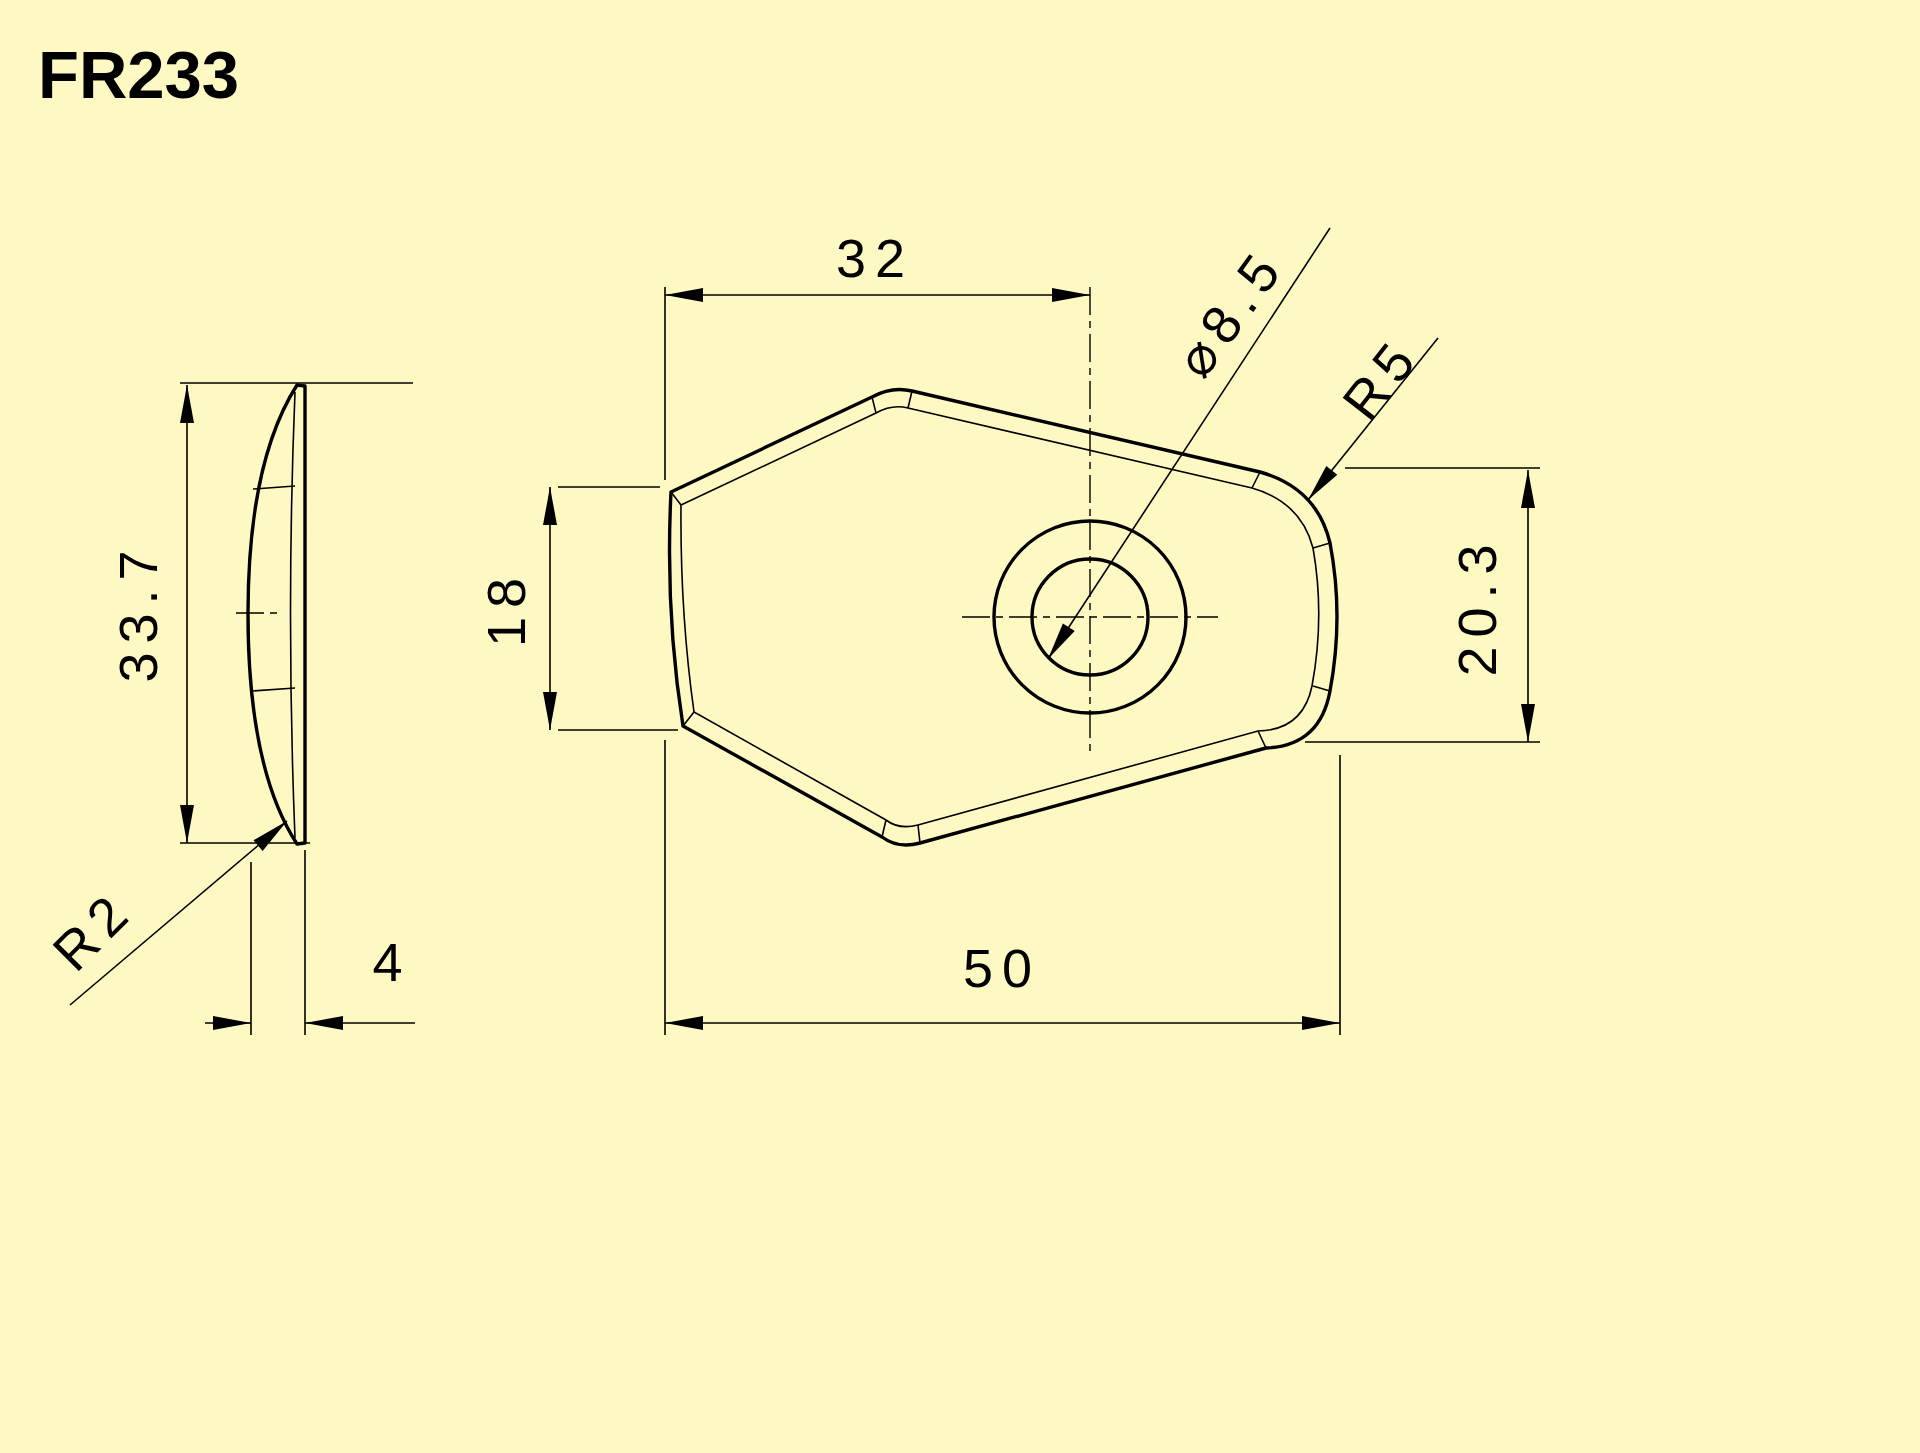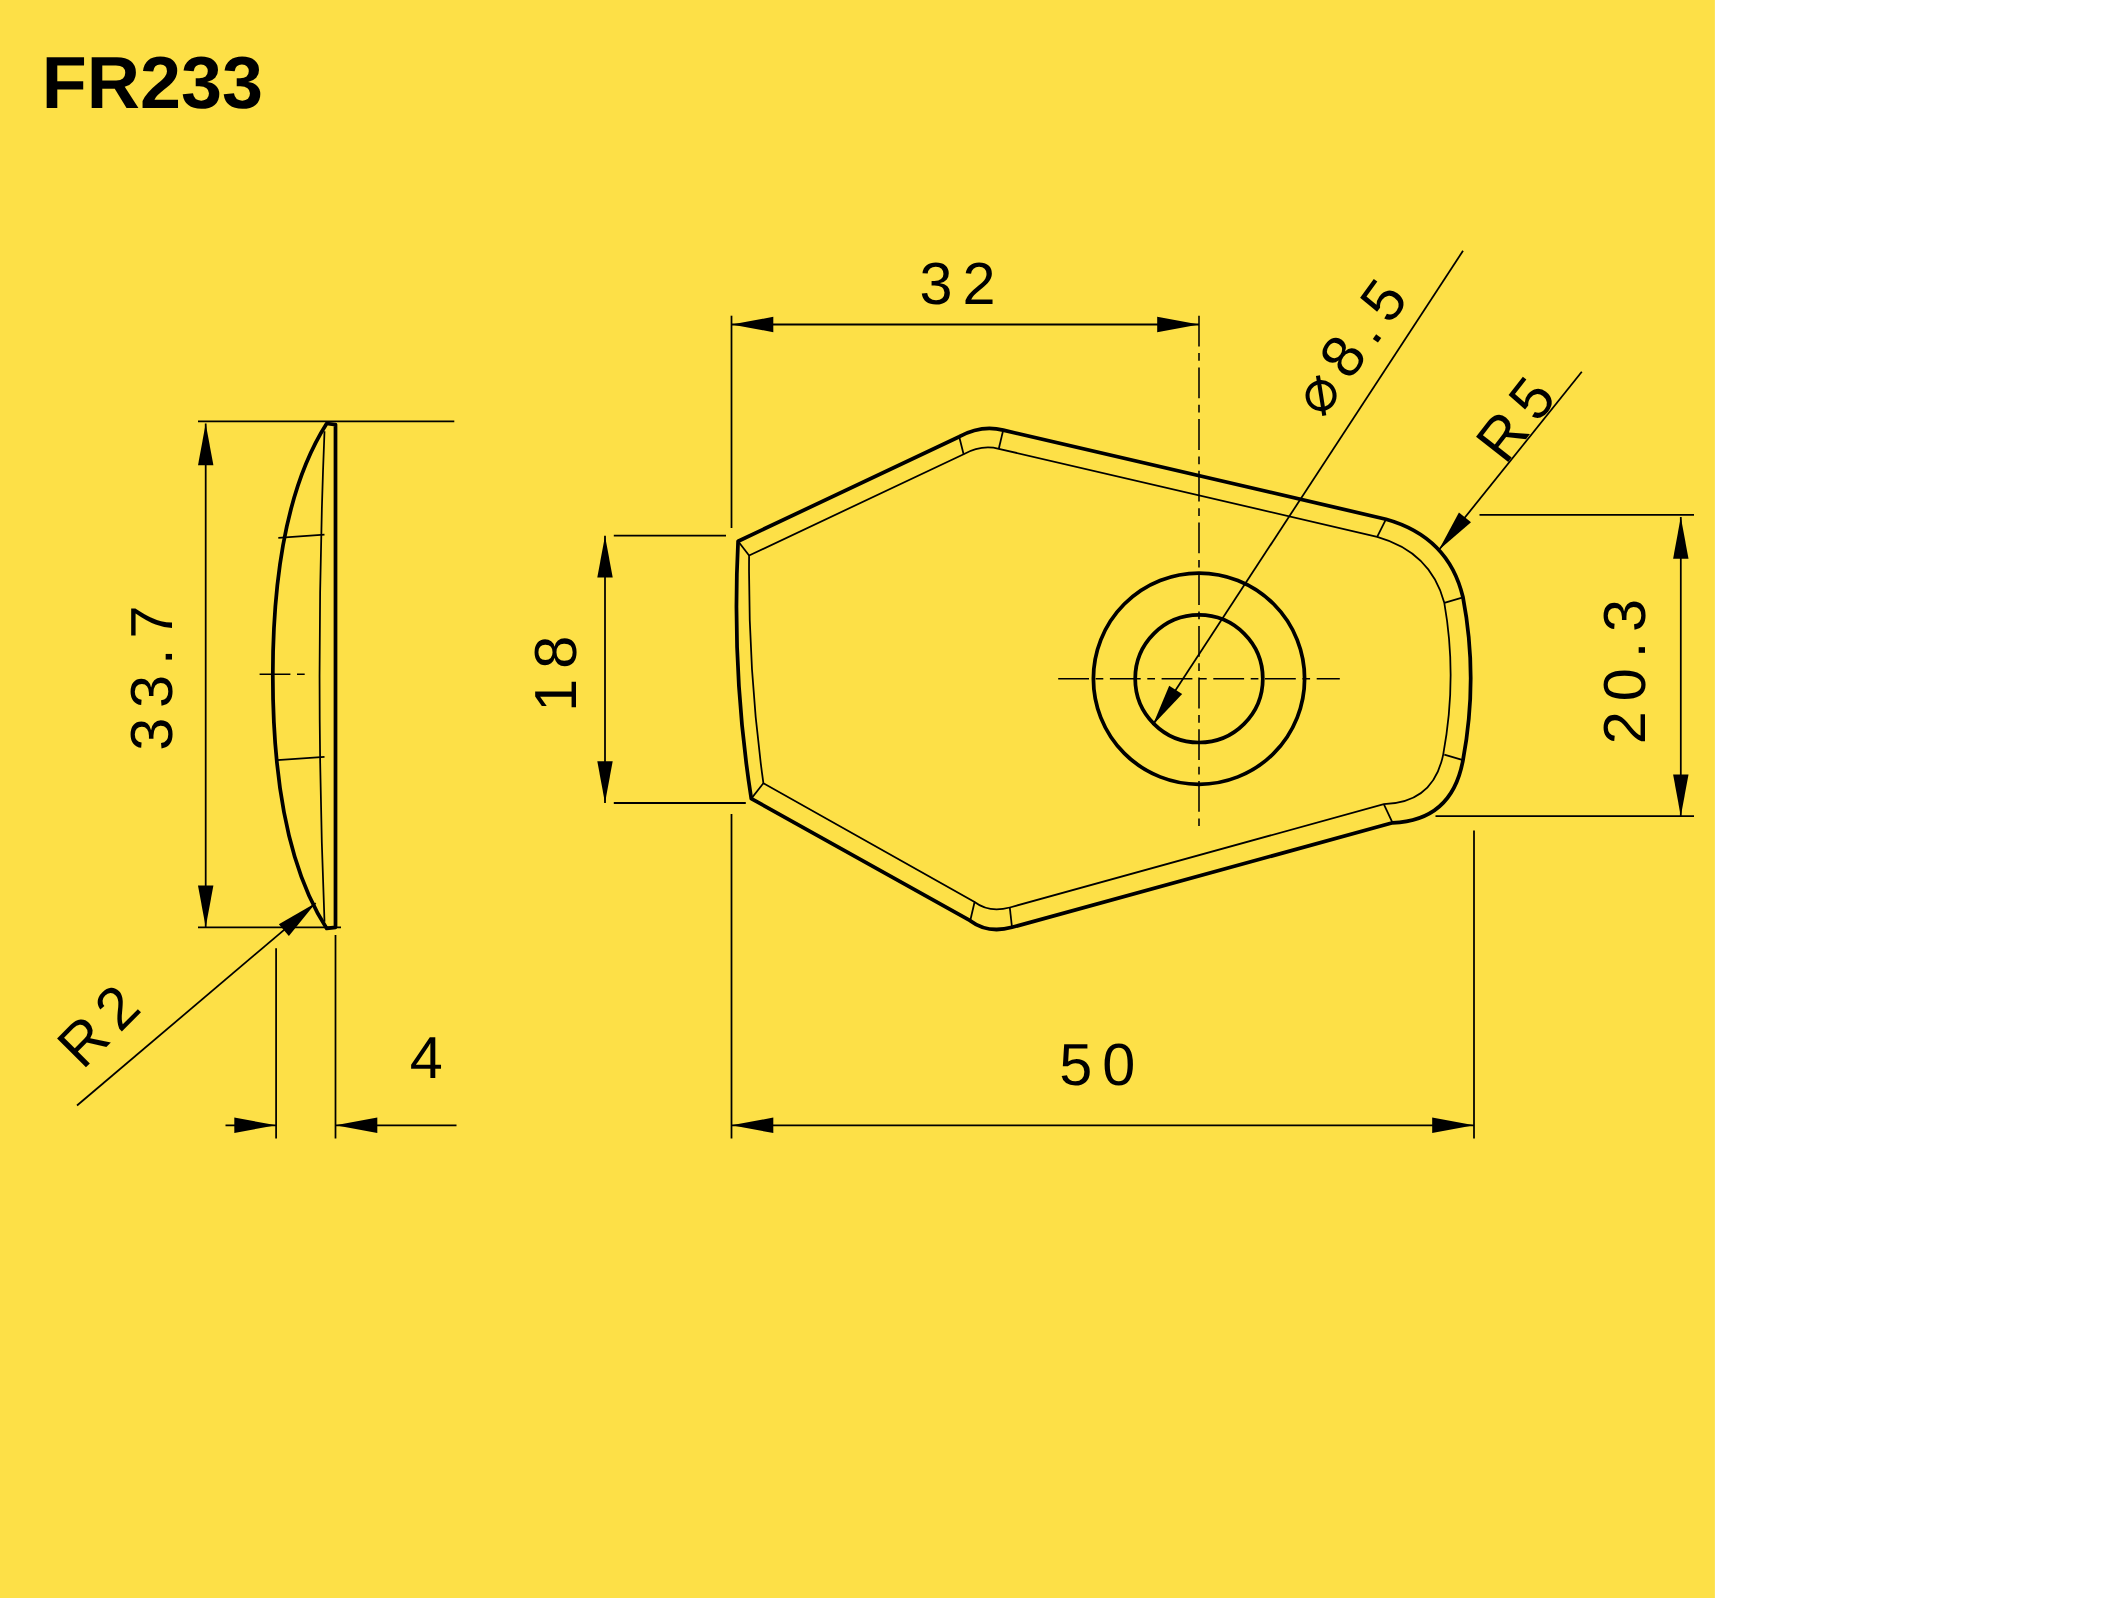--- a/index.html
+++ b/index.html
@@ -1,16 +1,16 @@
 <!DOCTYPE html>
 <html><head>
 <meta charset="utf-8">
 <style>
   html,body{margin:0;padding:0;background:#ffffff;}
-  .page{position:relative;width:1559px;height:1453px;background:#fde047;overflow:hidden;
+  .page{position:relative;width:1920px;height:1453px;background:#fef9c3;overflow:hidden;
         font-family:"Liberation Sans","DejaVu Sans",sans-serif;text-align:center;}
   svg{display:block;}
   .thick{stroke:#000;stroke-width:3.4;fill:none;stroke-linejoin:round;stroke-linecap:round;}
   .thin{stroke:#000;stroke-width:1.6;fill:none;stroke-linecap:butt;}
   .cl{stroke:#000;stroke-width:1.4;fill:none;stroke-dasharray:28 6 7 6;}
   .arrow{fill:#000;stroke:none;}
   .dim{font-family:"Liberation Sans","DejaVu Sans",sans-serif;font-size:54px;fill:#000;
        letter-spacing:9px;text-anchor:middle;}
   .ttl{font-family:"Liberation Sans","DejaVu Sans",sans-serif;font-size:67px;font-weight:bold;fill:#000;}
 </style>

